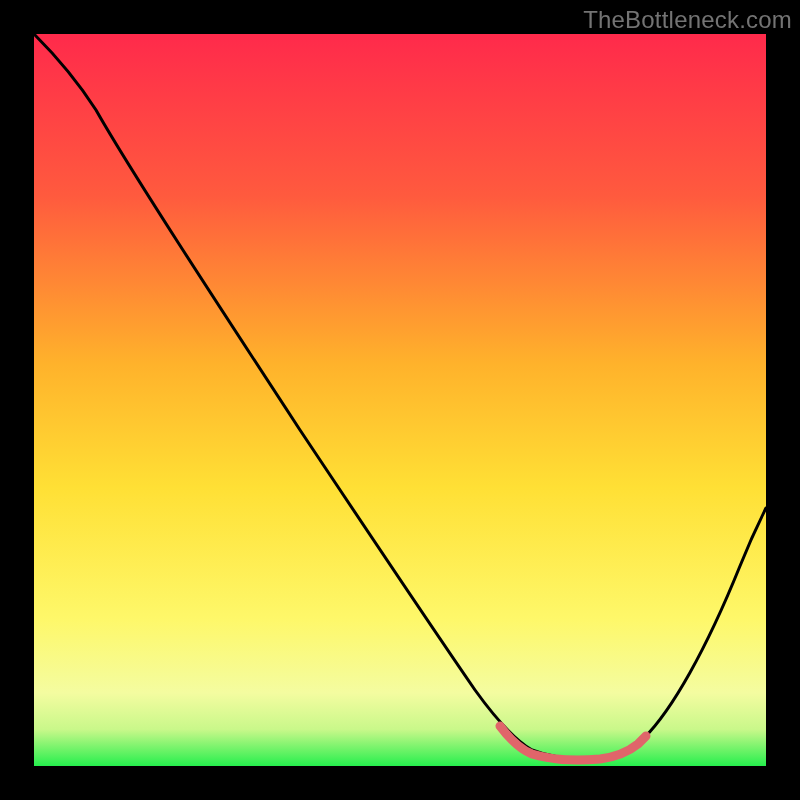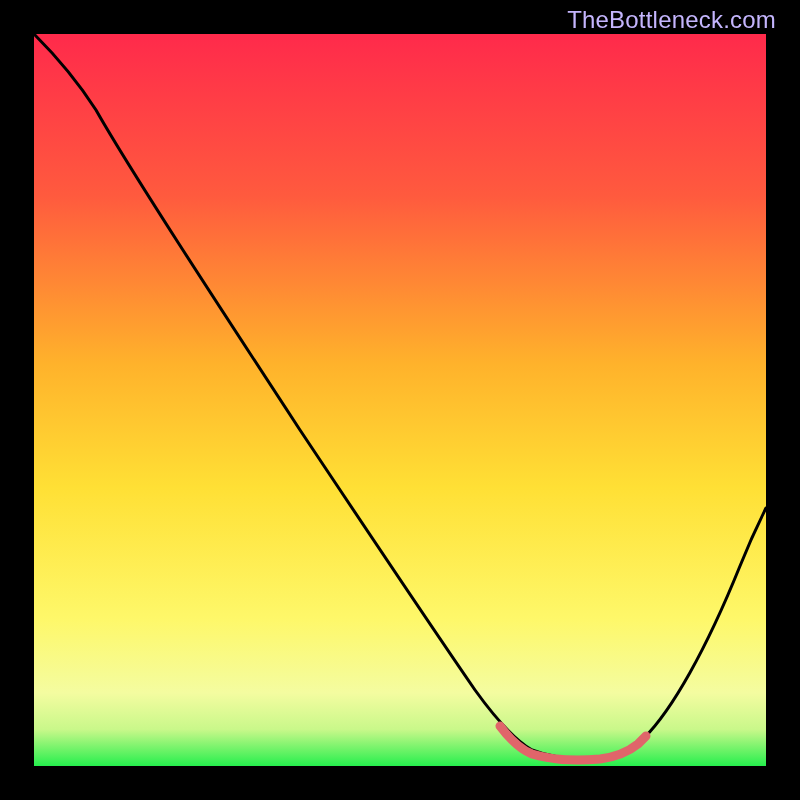--- a/index.html
+++ b/index.html
@@ -12,22 +12,22 @@
     font-family: Arial, Helvetica, sans-serif;
   }
   .canvas {
     position: relative;
     width: 800px;
     height: 800px;
   }
   .watermark {
     position: absolute;
     top: 6px;
-    right: 24px;
-    color: #c4b5fd;
+    right: 8px;
+    color: #737373;
     font-size: 24px;
     font-weight: 500;
     letter-spacing: 0.2px;
     user-select: none;
   }
   svg {
     display: block;
   }
 </style>
 </head>

